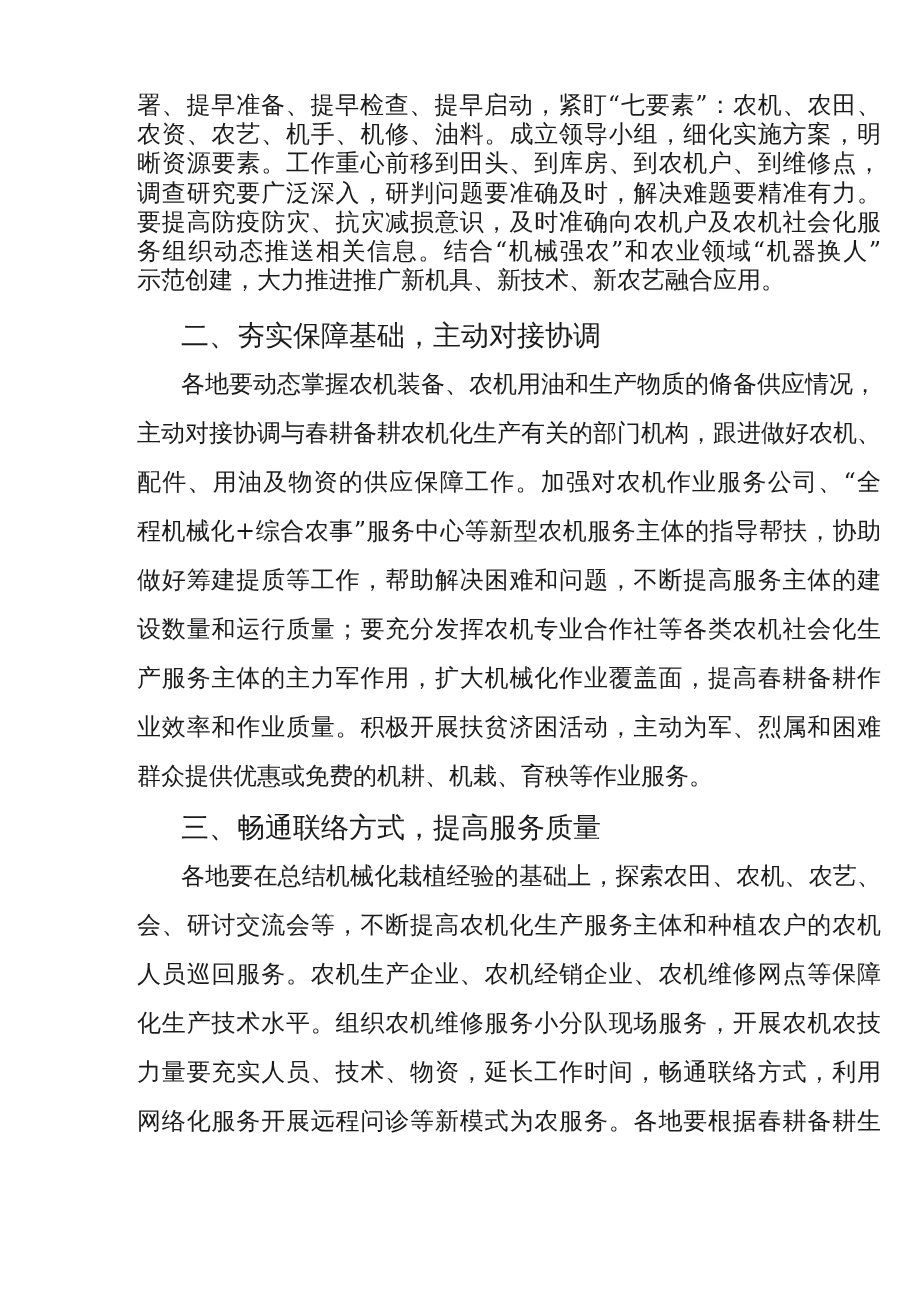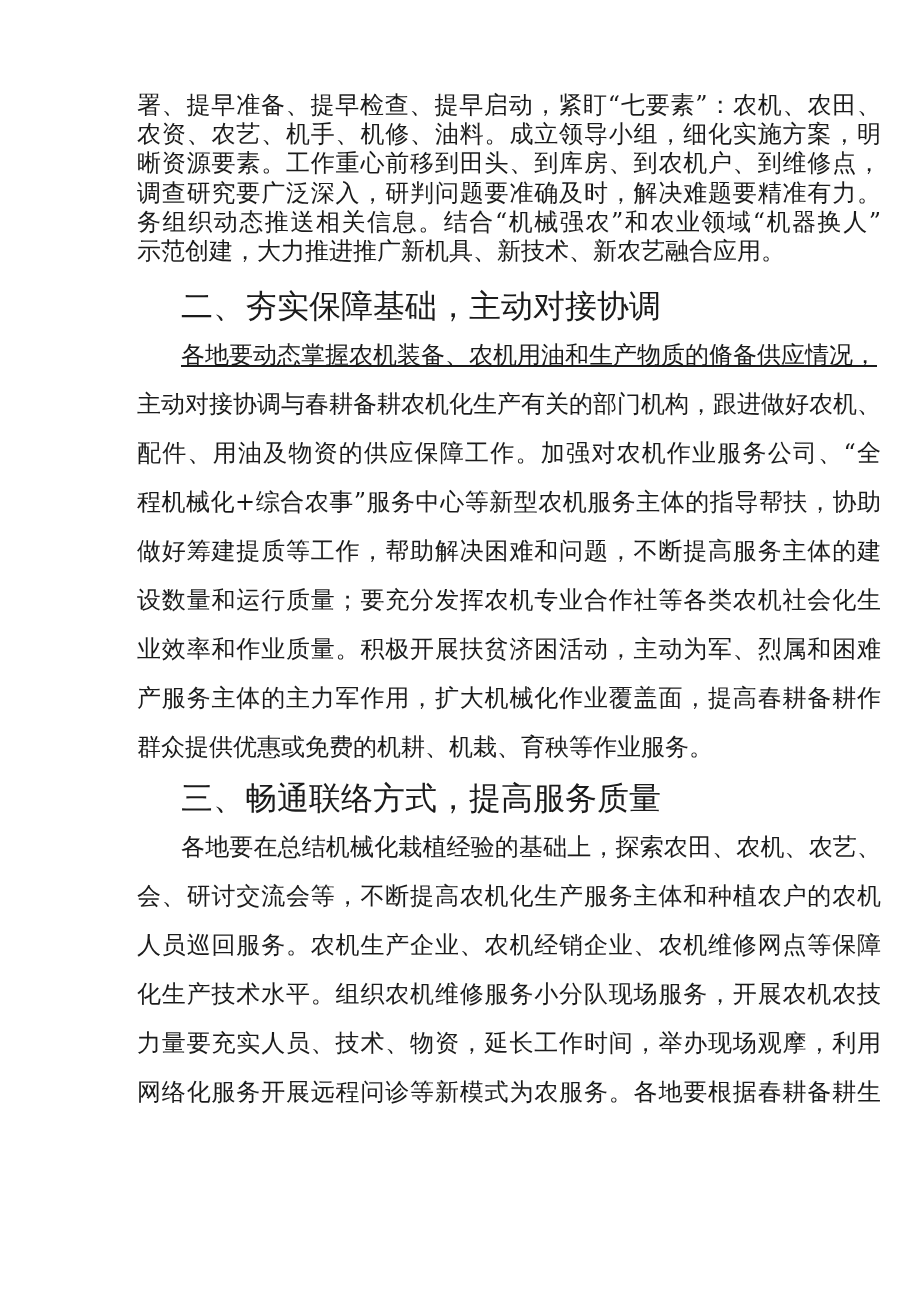--- a/index.html
+++ b/index.html
@@ -19,67 +19,68 @@
     text-align: justify;
     text-align-last: justify;
     text-justify: inter-character;
     word-break: break-all;
     white-space: nowrap;
     overflow: visible;
   }
   .tight .line { line-height: 29.2px; }
   .wide  .line { line-height: 49px; }
   .heading {
-    font-size: 32px;
+    font-size: 28px;
     line-height: 49px;
     padding-left: 44px;
     text-align: left;
     text-align-last: auto;
     word-break: break-all;
     white-space: nowrap;
   }
   .h2-gap { margin-top: 16px; }
   .h3-gap { margin-top: 2px; }
   .indent { padding-left: 44px; }
   .pr116 { padding-right: 116px; }
-  .pr89  { padding-right: 89px; text-decoration: underline; }
+  .pr89  { padding-right: 89px; }
   .pr241 { padding-right: 241px; }
 </style>
 </head>
 <body>
 
 <div class="page">
 
   <div class="para tight">
     <div class="line">署、提早准备、提早检查、提早启动，紧盯“七要素”：农机、农田、</div>
     <div class="line">农资、农艺、机手、机修、油料。成立领导小组，细化实施方案，明</div>
     <div class="line">晰资源要素。工作重心前移到田头、到库房、到农机户、到维修点，</div>
     <div class="line">调查研究要广泛深入，研判问题要准确及时，解决难题要精准有力。</div>
+    <div class="line">要提高防疫防灾、抗灾减损意识，及时准确向农机户及农机社会化服</div>
     <div class="line">务组织动态推送相关信息。结合“机械强农”和农业领域“机器换人”</div>
     <div class="line pr116">示范创建，大力推进推广新机具、新技术、新农艺融合应用。</div>
   </div>
 
   <div class="heading h2-gap">二、夯实保障基础，主动对接协调</div>
 
   <div class="para wide">
     <div class="line indent pr89">各地要动态掌握农机装备、农机用油和生产物质的脩备供应情况，</div>
     <div class="line">主动对接协调与春耕备耕农机化生产有关的部门机构，跟进做好农机、</div>
     <div class="line">配件、用油及物资的供应保障工作。加强对农机作业服务公司、“全</div>
     <div class="line">程机械化+综合农事”服务中心等新型农机服务主体的指导帮扶，协助</div>
     <div class="line">做好筹建提质等工作，帮助解决困难和问题，不断提高服务主体的建</div>
     <div class="line">设数量和运行质量；要充分发挥农机专业合作社等各类农机社会化生</div>
+    <div class="line">产服务主体的主力军作用，扩大机械化作业覆盖面，提高春耕备耕作</div>
     <div class="line">业效率和作业质量。积极开展扶贫济困活动，主动为军、烈属和困难</div>
-    <div class="line">产服务主体的主力军作用，扩大机械化作业覆盖面，提高春耕备耕作</div>
     <div class="line pr241">群众提供优惠或免费的机耕、机栽、育秧等作业服务。</div>
   </div>
 
   <div class="heading h3-gap">三、畅通联络方式，提高服务质量</div>
 
   <div class="para wide">
     <div class="line indent">各地要在总结机械化栽植经验的基础上，探索农田、农机、农艺、</div>
     <div class="line">会、研讨交流会等，不断提高农机化生产服务主体和种植农户的农机</div>
     <div class="line">人员巡回服务。农机生产企业、农机经销企业、农机维修网点等保障</div>
     <div class="line">化生产技术水平。组织农机维修服务小分队现场服务，开展农机农技</div>
-    <div class="line">力量要充实人员、技术、物资，延长工作时间，举办现场观摩，利用</div>
+    <div class="line">力量要充实人员、技术、物资，延长工作时间，畅通联络方式，利用</div>
     <div class="line">网络化服务开展远程问诊等新模式为农服务。各地要根据春耕备耕生</div>
   </div>
 
 </div>
 
 </body></html>

